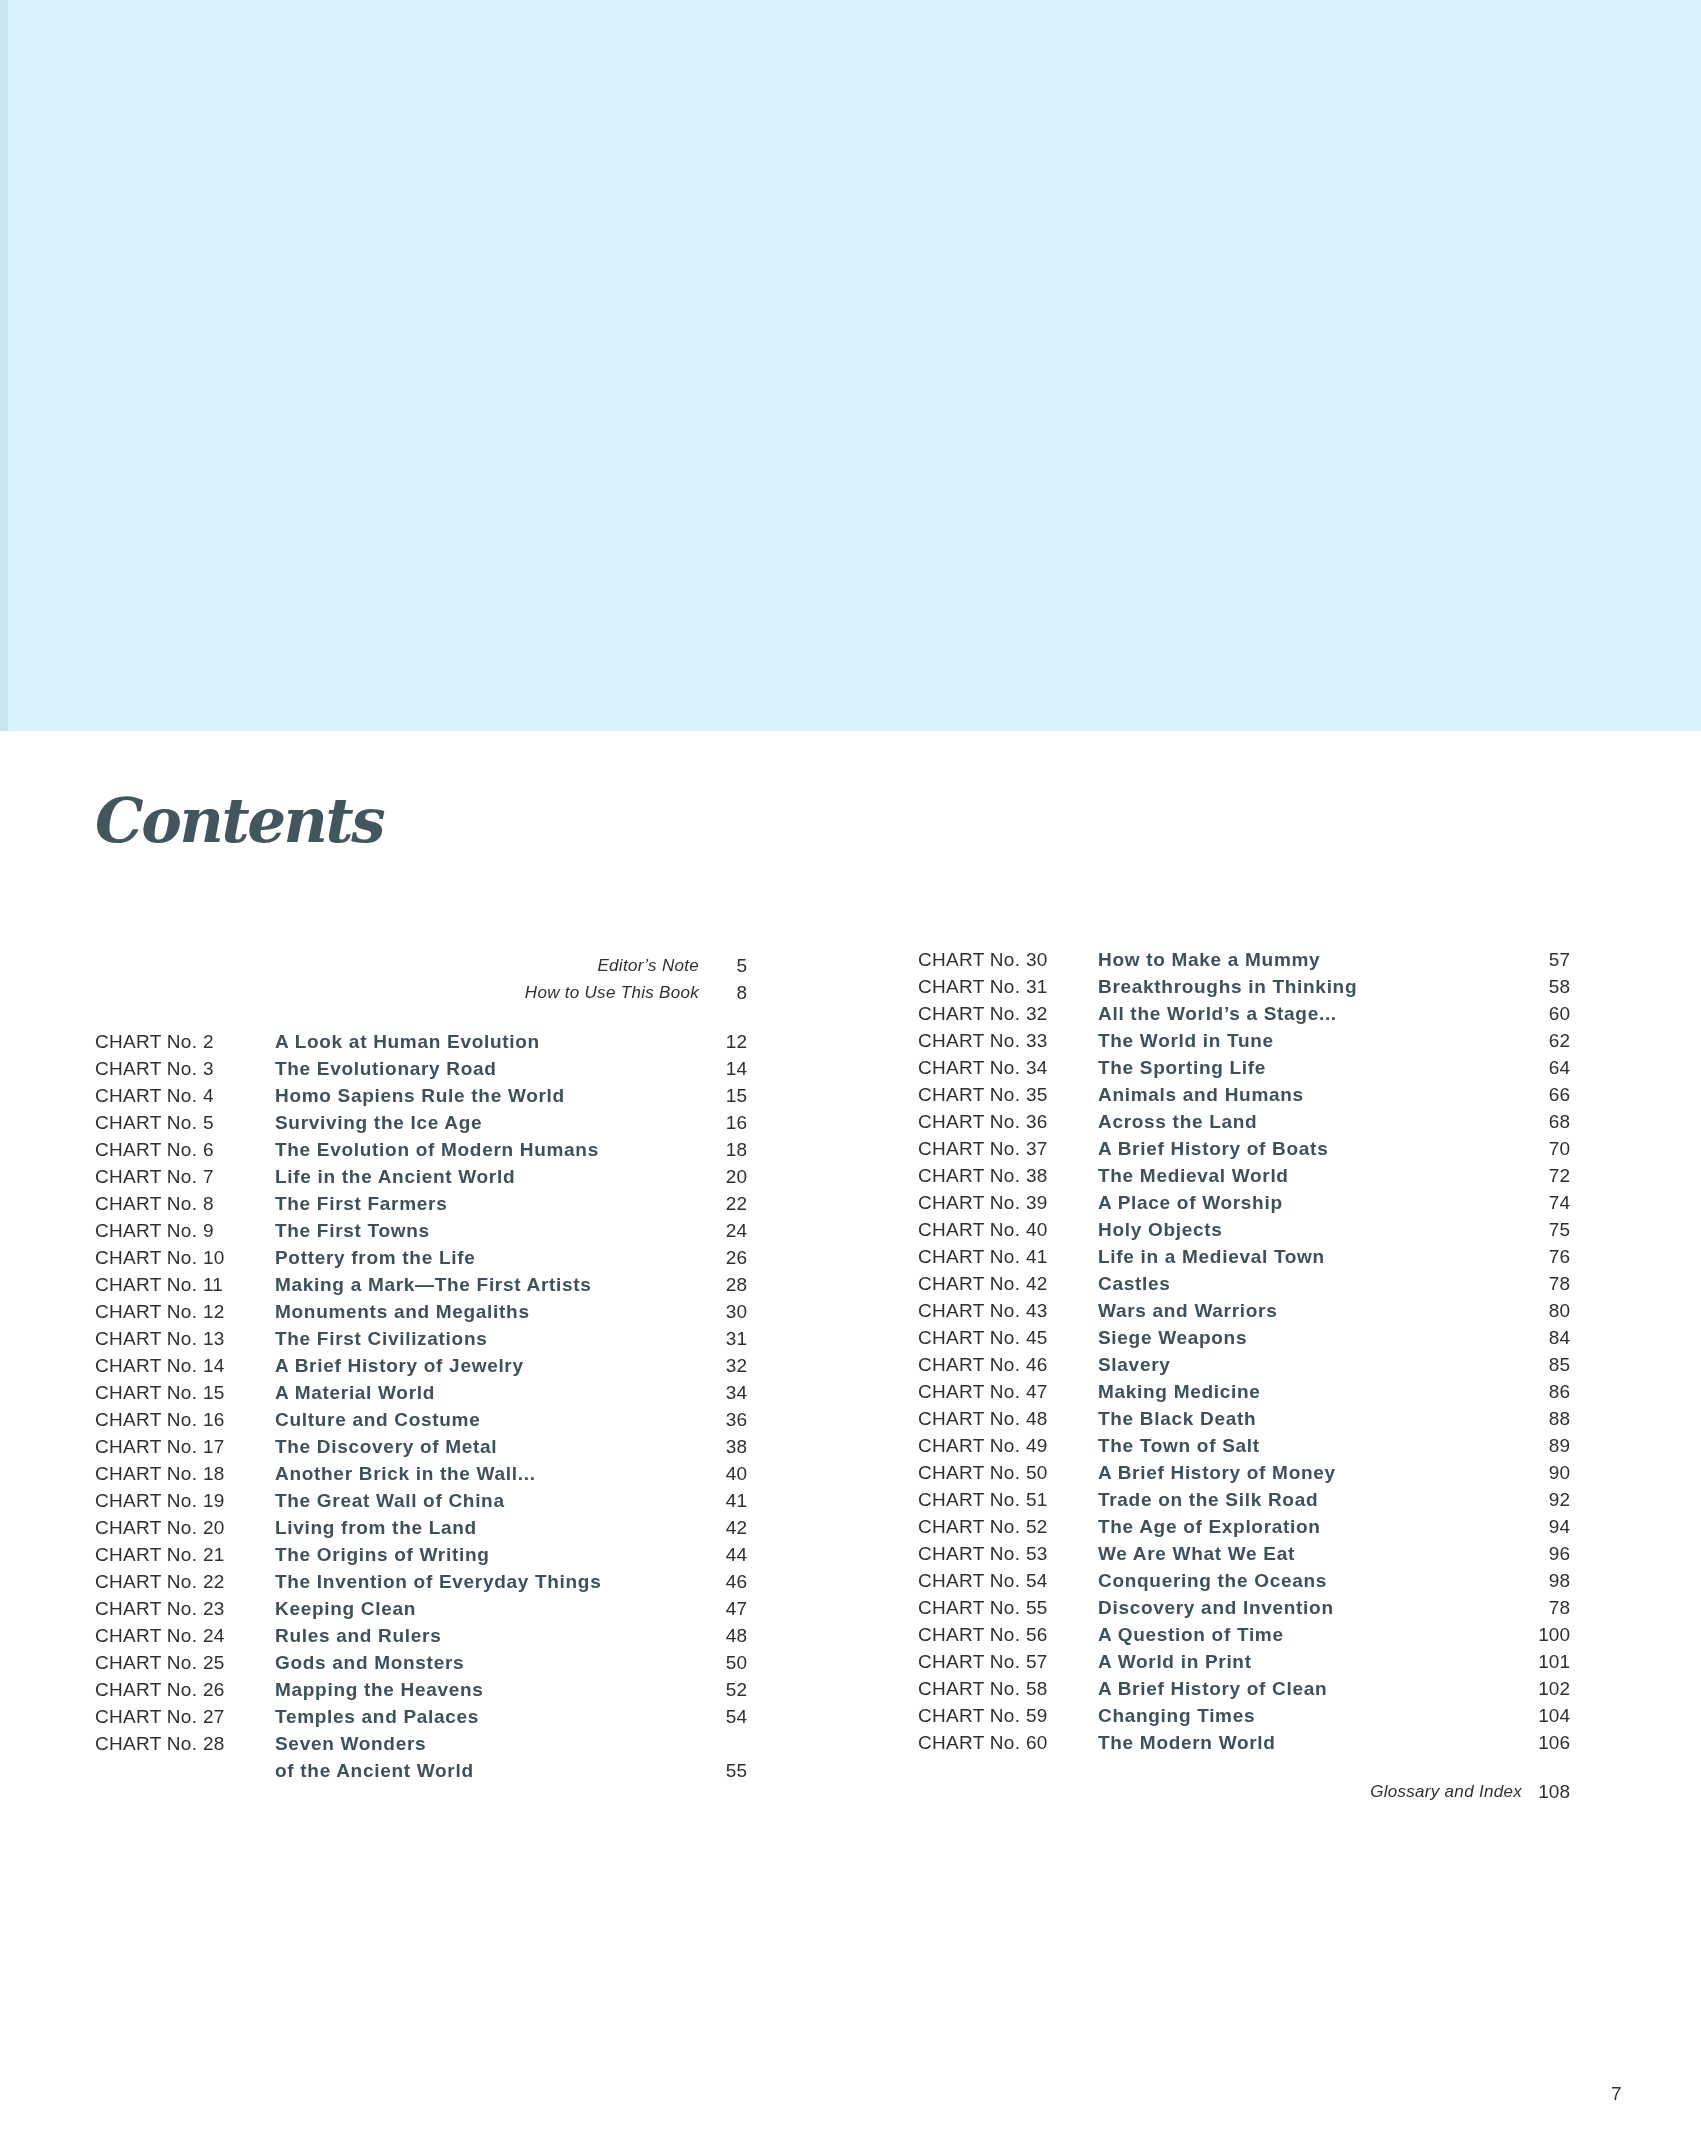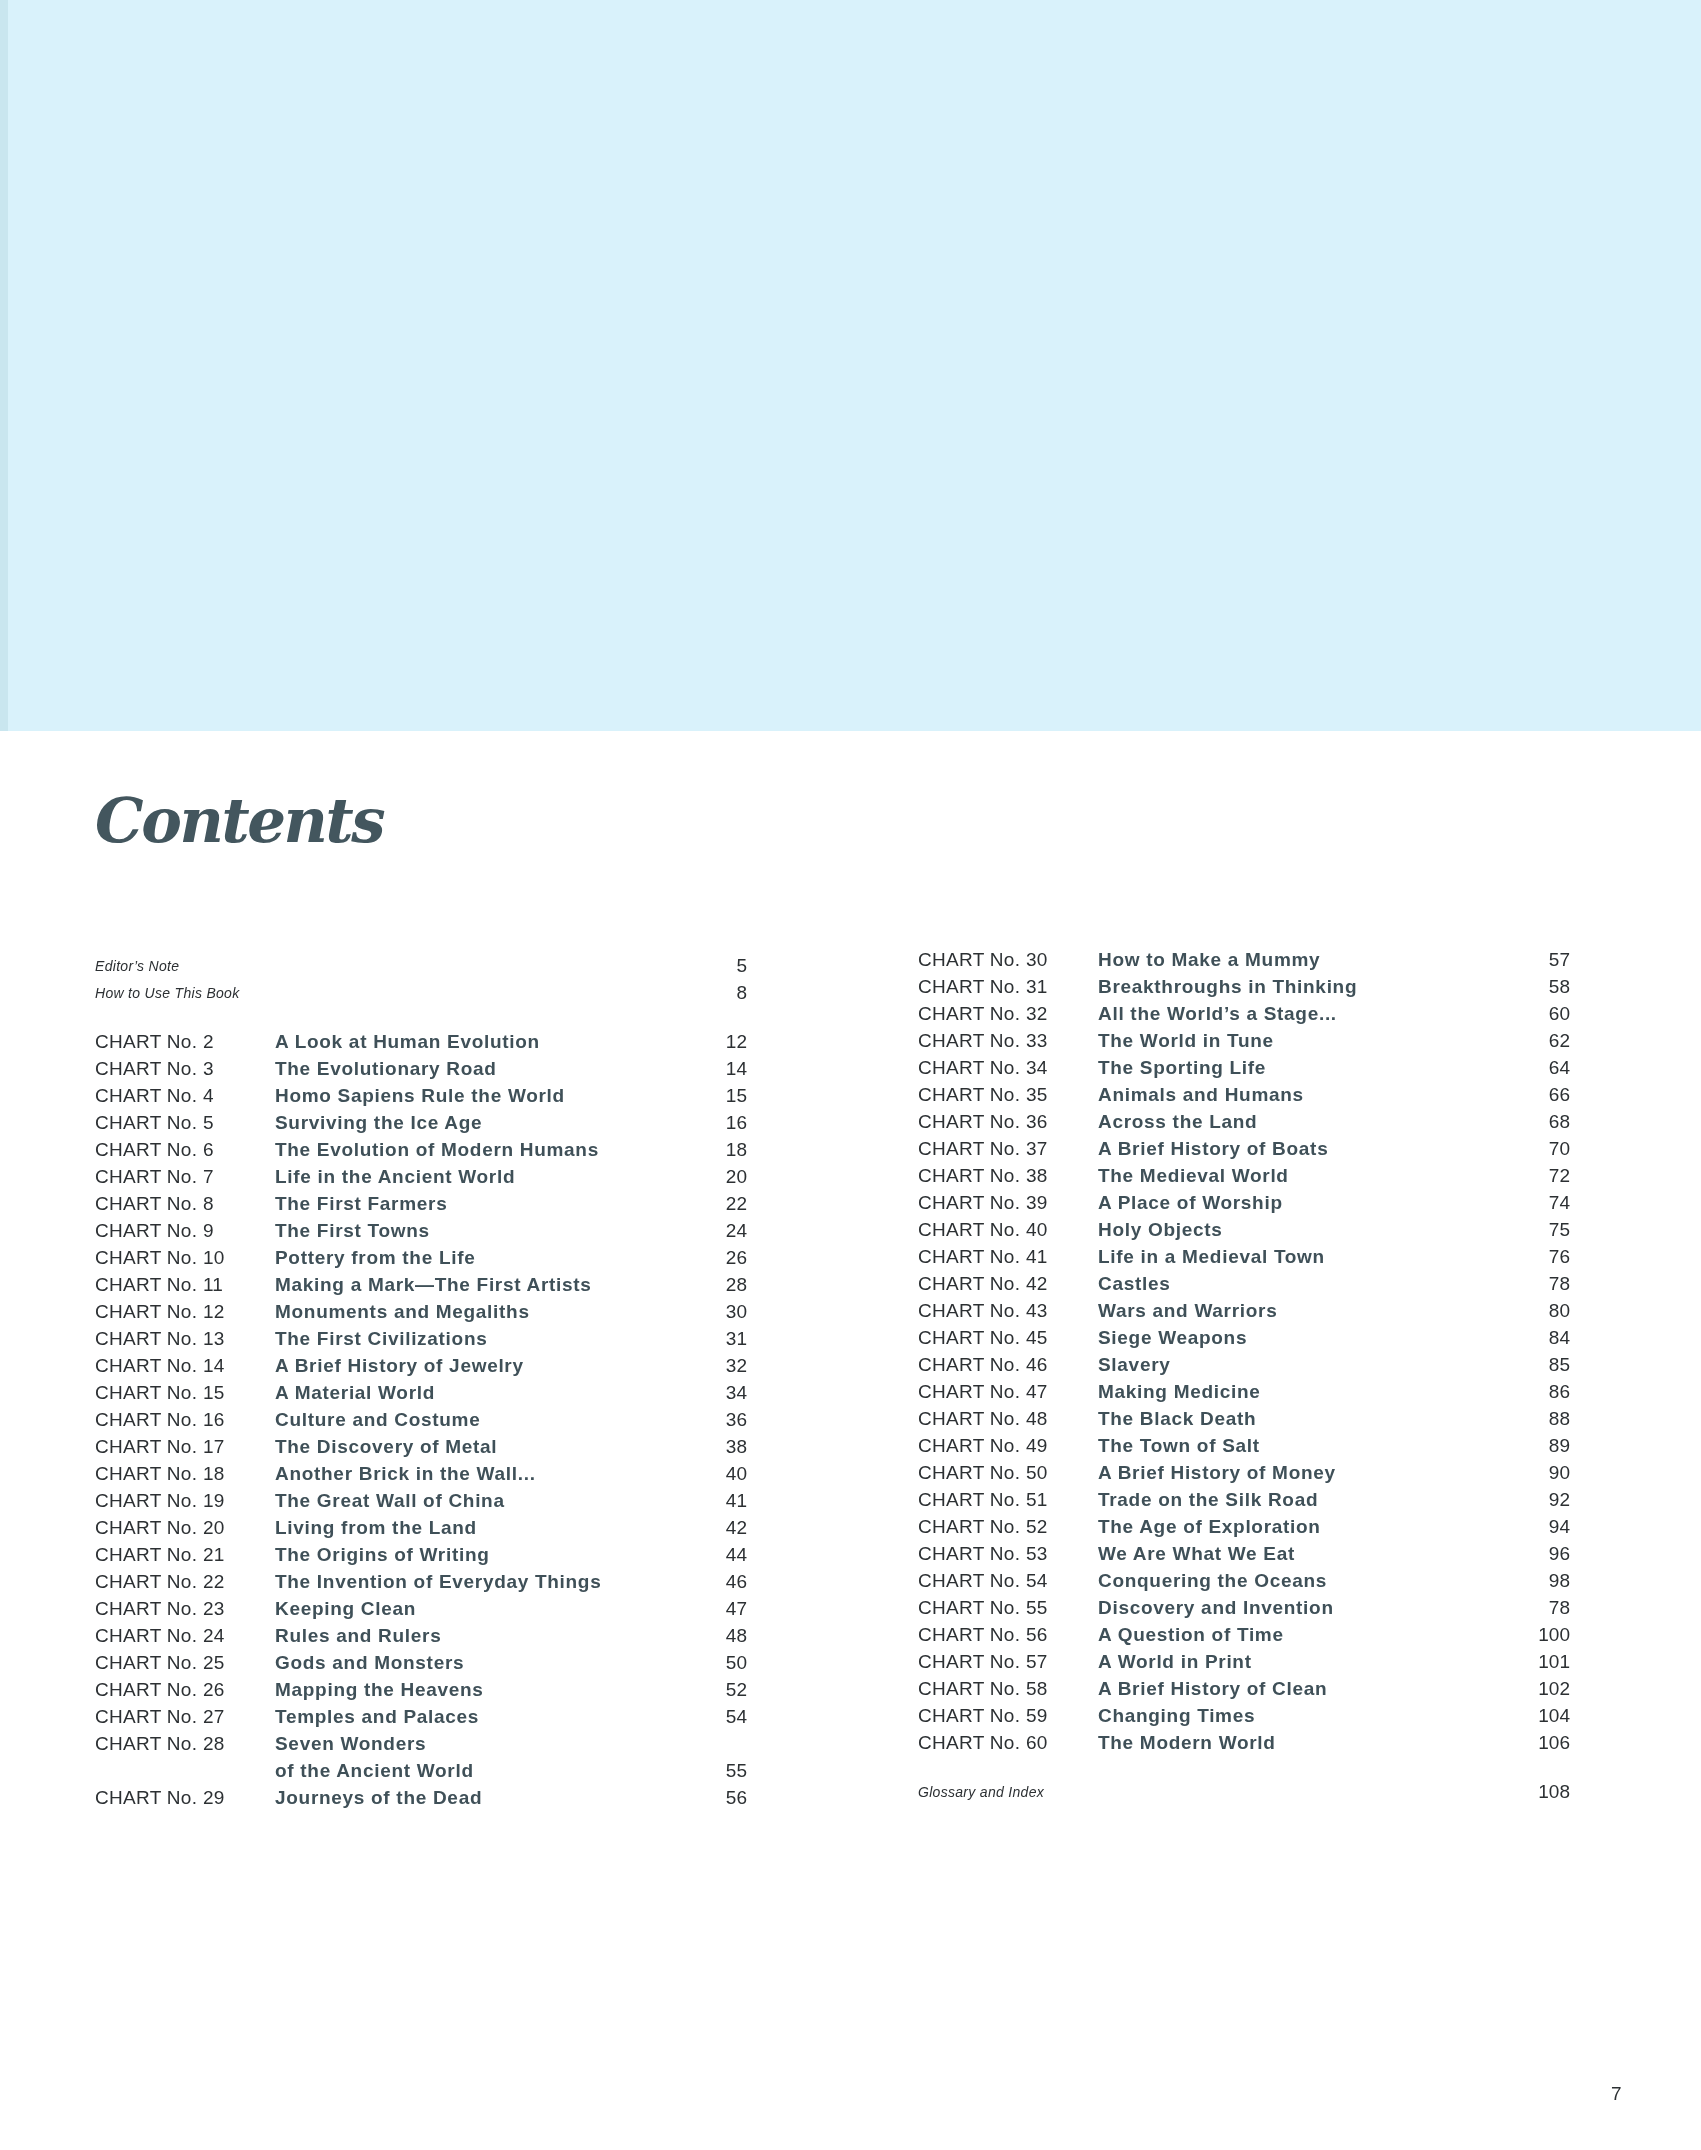--- a/index.html
+++ b/index.html
@@ -18,21 +18,21 @@
     .col { position: absolute; }
     .col.left { left: 95px; top: 952px; width: 652px; }
     .col.right { left: 918px; top: 946px; width: 652px; }
     .row {
       position: relative; height: 27px; display: flex; align-items: center;
       font-size: 19px; white-space: nowrap;
     }
     .row .label { width: 180px; color: #2c3033; letter-spacing: 0.3px; }
     .row .name { flex: 1; font-weight: bold; color: #3f5058; letter-spacing: 0.7px; }
     .row .page { width: 48px; text-align: right; color: #2c3033; }
-    .row.front .label { width: auto; flex: 1; font-style: italic; font-size: 14px; }
+    .row.front .label { width: auto; flex: 1; font-style: italic; font-size: 17px; text-align: right; }
     .gap { height: 27px; }
     .gap.small { height: 22.6px; }
     .folio {
       position: absolute; left: 1611px; top: 2083px;
       font-size: 19px; color: #2c3033;
     }
   </style>
 </head>
 <body>
 
@@ -184,25 +184,20 @@
       <div class="row">
         <span class="label">CHART No. 28</span>
         <span class="name">Seven Wonders</span>
         <span class="page"></span>
       </div>
       <div class="row">
         <span class="label"></span>
         <span class="name">of the Ancient World</span>
         <span class="page">55</span>
       </div>
-      <div class="row">
-        <span class="label">CHART No. 29</span>
-        <span class="name">Journeys of the Dead</span>
-        <span class="page">56</span>
-      </div>
     </div>
 </div>
 
 <div class="col right">
   <div id="right-charts">
       <div class="row">
         <span class="label">CHART No. 30</span>
         <span class="name">How to Make a Mummy</span>
         <span class="page">57</span>
       </div>

